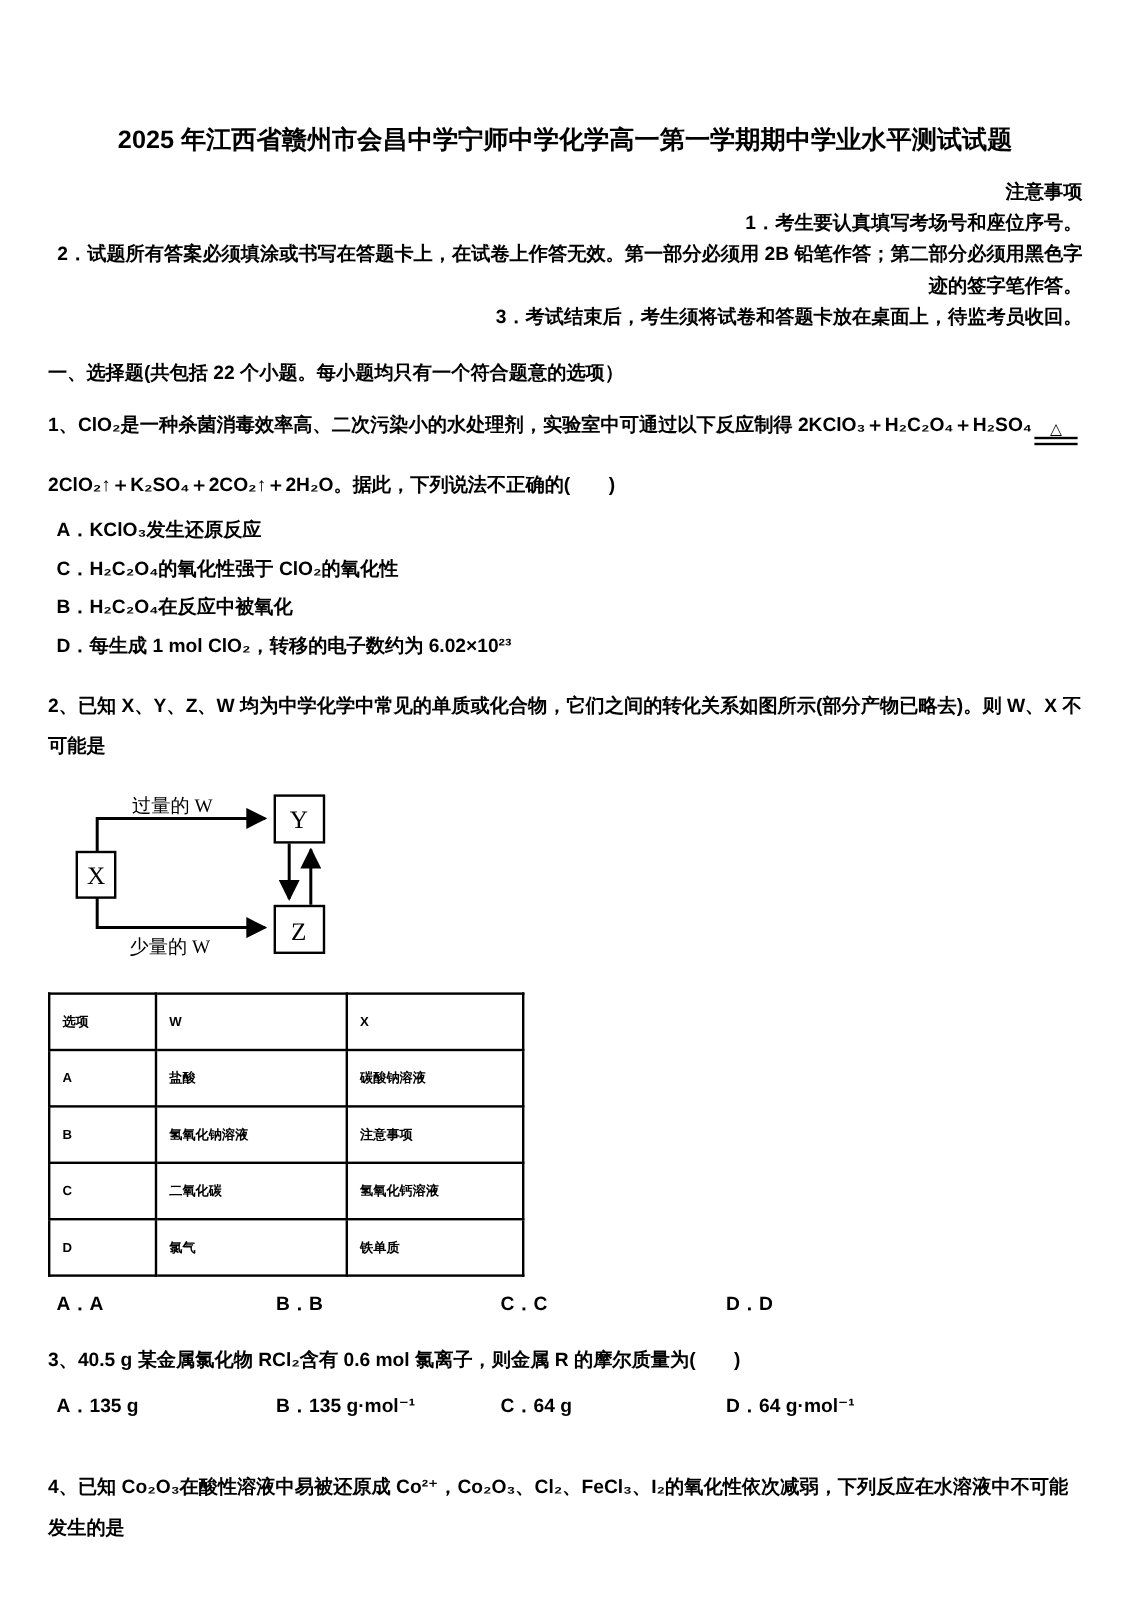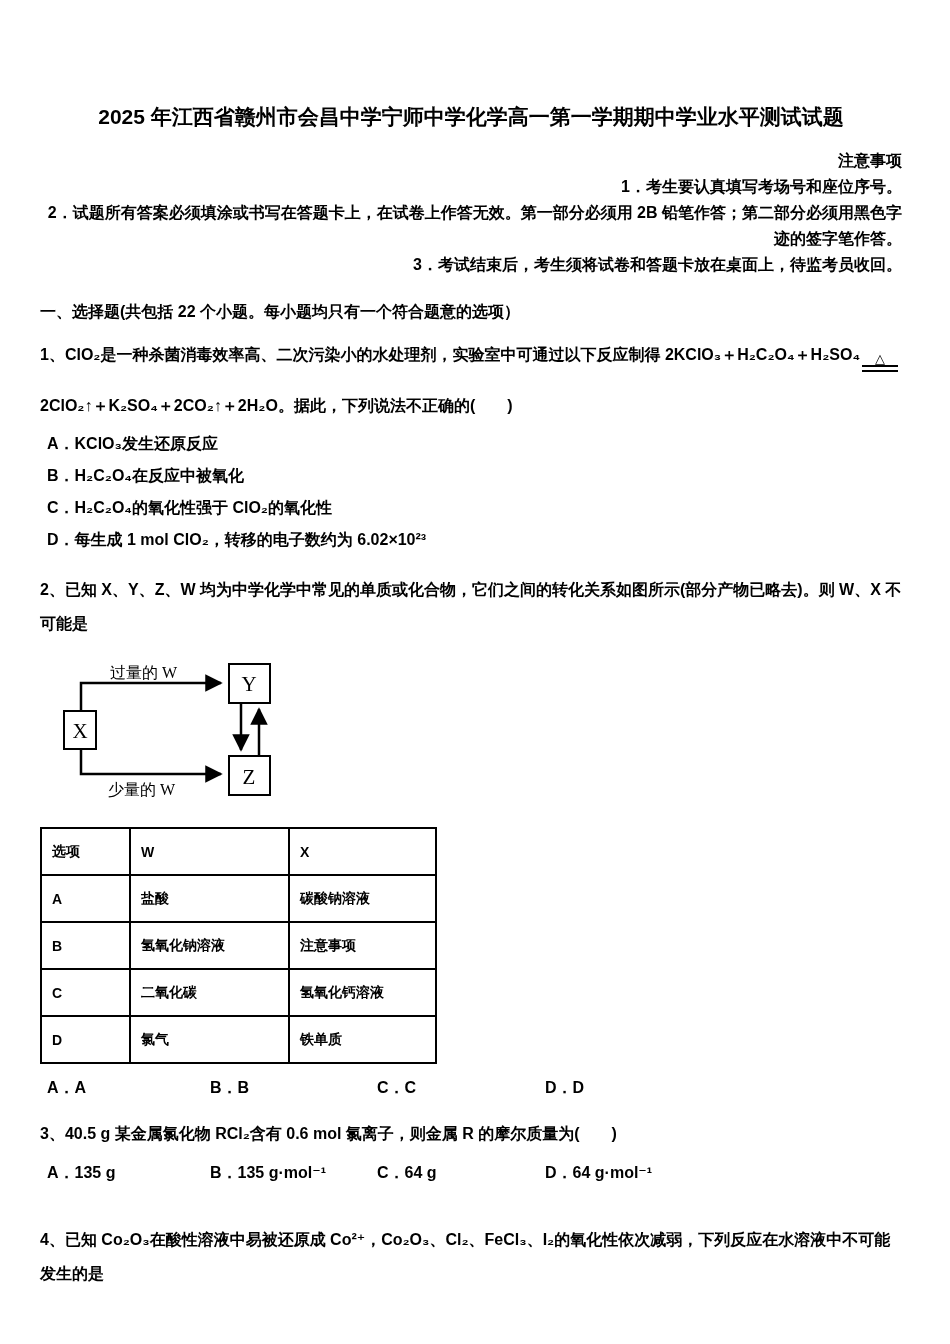--- a/index.html
+++ b/index.html
@@ -79,30 +79,31 @@
     margin-top: 18px;
     border-collapse: collapse;
     table-layout: fixed;
   }
   table.choice-table td, table.choice-table th {
     border: 2px solid #000;
     height: 45px;
     padding: 0 0 0 10px;
     text-align: left;
     vertical-align: middle;
-    font-size: 14px;
+    font-size: 11px;
   }
   .t-col1 { width: 77px; }
   .t-col2 { width: 147px; }
   .t-col3 { width: 135px; }
   .opts-row {
     display: flex;
     margin-top: 9px;
     padding-left: 7px;
     line-height: 30px;
+    gap: 20px;
   }
   .opts-row span:nth-child(1) { width: 163px; }
   .opts-row span:nth-child(2) { width: 167px; }
   .opts-row span:nth-child(3) { width: 168px; }
   .mt-q3 { margin-top: 16px; }
   .mt-q4 { margin-top: 35px; }
 </style>
 </head>
 <body>
 
@@ -120,22 +121,22 @@
   <p class="section-heading">一、选择题(共包括 22 个小题。每小题均只有一个符合题意的选项）</p>
 
   <div>
     <p class="q-stem mt-q1"><span>1、ClO₂是一种杀菌消毒效率高、二次污染小的水处理剂，实验室中可通过以下反应制得 2KClO₃＋H₂C₂O₄＋H₂SO₄</span><span class="heat-eq">
           <span class="heat-delta">△</span>
           <span class="heat-lines"></span>
         </span></p>
     <p class="q-stem mt-q1l2">2ClO₂↑＋K₂SO₄＋2CO₂↑＋2H₂O。据此，下列说法不正确的(　　)</p>
     <div class="opt-block">
       <p class="option-line">A．KClO₃发生还原反应</p>
+      <p class="option-line">C．H₂C₂O₄的氧化性强于 ClO₂的氧化性</p>
       <p class="option-line">B．H₂C₂O₄在反应中被氧化</p>
-      <p class="option-line">C．H₂C₂O₄的氧化性强于 ClO₂的氧化性</p>
       <p class="option-line">D．每生成 1 mol ClO₂，转移的电子数约为 6.02×10²³</p>
     </div>
   </div>
 
   <div>
     <p class="q-stem-tall mt-q2">2、已知 X、Y、Z、W 均为中学化学中常见的单质或化合物，它们之间的转化关系如图所示(部分产物已略去)。则 W、X 不可能是</p>
 
     <div class="diagram-wrap">
       <svg width="240" height="152" viewBox="0 0 240 152">
         <defs>

